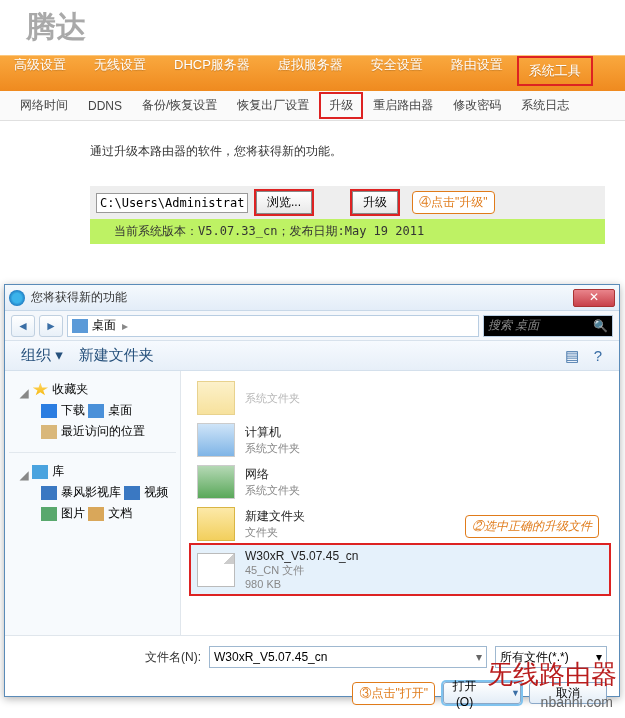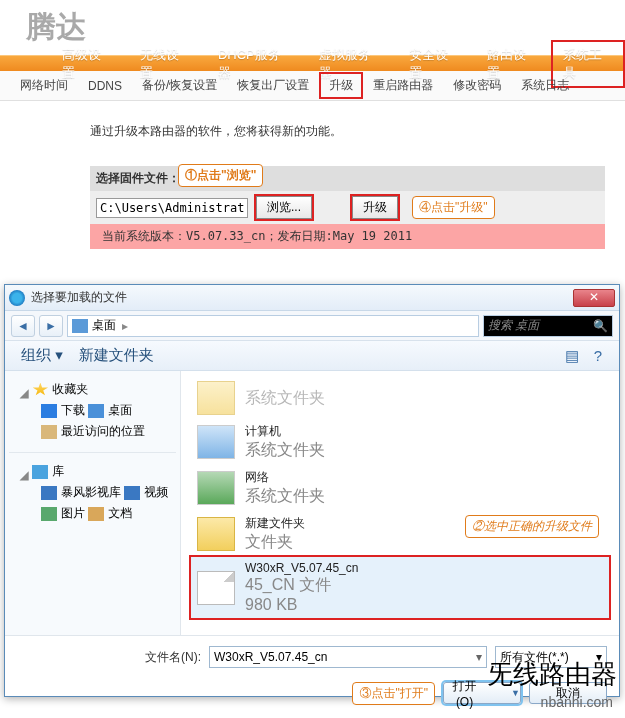--- a/index.html
+++ b/index.html
@@ -4,41 +4,41 @@
   <style>
     * { box-sizing: border-box; margin: 0; padding: 0; }
     body { font-family: "Microsoft YaHei", SimSun, Arial, sans-serif; font-size: 12px; width: 625px; height: 718px; overflow: hidden; position: relative; }
     
     
     .brand { height: 55px; display: flex; align-items: center; padding: 8px 20px; }
     .brand-logo { font-family: Arial; font-weight: bold; font-style: italic; font-size: 34px; color: #f58220; letter-spacing: -1px; }
     .brand-cn { font-size: 30px; font-weight: bold; color: #a9a9a9; margin-left: 6px; }
     
     
-    .main-nav { background: linear-gradient(#f9a83e, #ef8a1f); border-top: 1px solid #fcc77c; display: flex; align-items: center; height: 16px; padding-left: 48px; }
+    .main-nav { background: linear-gradient(#f9a83e, #ef8a1f); border-top: 1px solid #fcc77c; display: flex; align-items: flex-start; height: 36px; }
     .main-nav-item { color: #fff; padding: 0 14px; font-size: 13px; text-shadow: 0 1px 1px rgba(0,0,0,.2); cursor: pointer; }
     .main-nav-item.highlighted { border: 2px solid #d22; padding: 4px 10px; }
     
     
     .sub-nav { background: #fafafa; border-bottom: 1px solid #e0e0e0; display: flex; align-items: center; height: 30px; padding-left: 10px; font-size: 12px; color: #444; }
     .sub-nav-item { padding: 0 10px; cursor: pointer; }
     .sub-nav-item.highlighted { border: 2px solid #d22; padding: 3px 8px; }
     
     
     .content { padding: 22px 20px 8px 90px; font-size: 12px; color: #333; }
     .upgrade-desc { margin-bottom: 26px; }
     .file-row-label { background: #dedede; padding: 4px 6px; font-weight: bold; position: relative; }
     .callout-box { border: 1px solid #e07b1a; background: #fff; border-radius: 4px; padding: 2px 6px; color: #e07b1a; font-size: 12px; display: inline-block; }
     .callout-1 { position: absolute; left: 88px; top: -2px; }
     .file-input-row { background: #eee; padding: 5px 6px; display: flex; align-items: center; gap: 8px; position: relative; }
     .path-field { width: 152px; height: 20px; border: 1px solid #999; font-size: 12px; padding: 0 3px; font-family: monospace; }
     .btn { background: linear-gradient(#fff, #e8e8e8); border: 1px solid #888; padding: 2px 10px; font-size: 12px; cursor: pointer; }
     .btn.red-box { outline: 2px solid #d22; }
     .callout-4 { margin-left: 6px; }
-    .version-line { background: #fca5a5; padding: 4px 12px; font-family: SimSun, monospace; }
+    .version-line { background: #bef264; padding: 4px 24px; font-family: SimSun, monospace; }
     
     
     .file-dialog { position: absolute; left: 4px; top: 284px; width: 616px; height: 413px; border: 1px solid #5a8bb8; background: #fff; box-shadow: 0 2px 8px rgba(0,0,0,.3); }
     .titlebar { height: 26px; background: linear-gradient(#f5f9fd, #e3edf8); border-bottom: 1px solid #c8d8e8; display: flex; align-items: center; padding: 0 4px; }
     .titlebar .ie-icon { width: 16px; height: 16px; background: radial-gradient(circle, #3bb3eb 40%, #1f7dc3 70%); border-radius: 50%; margin-right: 6px; position: relative; }
     .titlebar-title { flex: 1; font-size: 12px; color: #333; }
     .close-btn { width: 42px; height: 18px; background: linear-gradient(#e9848b, #c8414a); border: 1px solid #a33; color: #fff; text-align: center; line-height: 15px; font-size: 12px; border-radius: 2px; cursor: pointer; }
     
     .navbar { height: 30px; display: flex; align-items: center; padding: 3px 6px; gap: 4px; background: #f4f7fb; border-bottom: 1px solid #d8e2ec; }
     .nav-arrow { width: 24px; height: 22px; border: 1px solid #c0d0e0; border-radius: 3px; background: linear-gradient(#fff,#e8f0f8); text-align: center; line-height: 20px; color: #3a6ea5; cursor: pointer; }
@@ -74,37 +74,37 @@
     .file-pane { flex: 1; background: #fff; padding: 6px 10px; overflow: hidden; position: relative; }
     .file-item { display: flex; align-items: center; gap: 10px; padding: 4px 6px; }
     .file-bigicon { width: 38px; height: 34px; background: #eee; border: 1px solid #ccc; flex-shrink: 0; }
     .ico-computer { background: linear-gradient(#cfe4f8,#7fb4e6); }
     .ico-network { background: linear-gradient(#b5d8b5,#5aa85a); }
     .ico-folder { background: linear-gradient(#fce9a8,#f2cf5d); border-color: #d9b544; }
     .ico-file { background: #fff; border: 1px solid #bbb; position: relative; }
     .ico-file::after { content: ""; position: absolute; right: 0; top: 0; width: 10px; height: 10px; background: linear-gradient(135deg,#fff 49%,#ccc 50%); }
     .file-meta { display: flex; flex-direction: column; }
     .file-name { font-size: 12px; color: #222; }
-    .file-sub { font-size: 16px; color: #888; }
+    .file-sub { font-size: 11px; color: #888; }
     .file-item.selected { outline: 2px solid #d22; background: #e5f1fb; }
     .file-item.selected .file-name { }
     .callout-2 { position: absolute; right: 20px; top: 144px; font-style: italic; }
     
     .dialog-footer { border-top: 1px solid #e0e6ec; padding: 10px 12px; display: flex; align-items: center; gap: 8px; font-size: 12px; position: relative; }
     .footer-label { color: #333; text-align: center; }
     .filename-combo { flex: 1; height: 22px; border: 1px solid #9fb8d0; background: #fff; display: flex; align-items: center; padding: 0 4px; }
     .filename-combo .dd { margin-left: auto; color: #666; }
     .filter-combo { width: 112px; height: 22px; border: 1px solid #9fb8d0; background: #fff; display: flex; align-items: center; padding: 0 4px; }
     .dialog-actions { display: flex; justify-content: flex-end; gap: 8px; padding: 4px 12px 10px; position: relative; }
     .winbtn { width: 78px; height: 22px; border: 1px solid #8aa8c8; background: linear-gradient(#fff,#e3edf7); border-radius: 3px; font-size: 12px; cursor: pointer; display: flex; align-items: center; justify-content: center; gap: 22px; }
     .winbtn.primary { box-shadow: 0 0 0 2px #7fc3ef; }
     .winbtn .dd { margin-left: 4px; color: #3a6ea5; font-size: 9px; }
     .callout-3 { }
     
-    .watermark { position: absolute; right: 8px; bottom: 26px; font-family: "STKaiti","KaiTi",serif; font-size: 26px; color: #000000; }
+    .watermark { position: absolute; right: 8px; bottom: 26px; font-family: "STKaiti","KaiTi",serif; font-size: 26px; color: #b91c1c; }
     .watermark-sub { position: absolute; right: 12px; bottom: 8px; font-size: 14px; color: #666; font-family: Arial; }
   </style>
 </head>
 <body>
 
 <div class="brand">
   <span class="brand-cn">腾达</span>
 </div>
 
 <div class="main-nav">
@@ -123,38 +123,34 @@
   <span class="sub-nav-item">备份/恢复设置</span>
   <span class="sub-nav-item">恢复出厂设置</span>
   <span class="sub-nav-item highlighted">升级</span>
   <span class="sub-nav-item">重启路由器</span>
   <span class="sub-nav-item">修改密码</span>
   <span class="sub-nav-item">系统日志</span>
 </div>
 
 <div class="content">
   <div class="upgrade-desc">通过升级本路由器的软件，您将获得新的功能。</div>
-  <div class="file-row-label">
-    <span>选择固件文件：</span>
-    <span class="callout-box callout-1">①点击"浏览"</span>
-  </div>
   <div class="file-input-row">
     <input class="path-field" value="C:\Users\Administrato" style="">
     <button class="btn red-box">浏览...</button>
     <span style="width:24px"></span>
     <button class="btn red-box">升级</button>
     <span class="callout-box callout-4">④点击"升级"</span>
   </div>
   <div class="version-line">当前系统版本：V5.07.33_cn；发布日期:May 19 2011</div>
 </div>
 
 <div class="file-dialog">
   <div class="titlebar">
     <span class="ie-icon"></span>
-    <span class="titlebar-title">选择要加载的文件</span>
+    <span class="titlebar-title">您将获得新的功能</span>
     <span class="close-btn">✕</span>
   </div>
 
   <div class="navbar">
     <span class="nav-arrow">◄</span>
     <span class="nav-arrow">►</span>
     <div class="breadcrumb">
       <span class="mini-icon"></span>
       <span>桌面</span>
       <span class="sep">▸</span>

